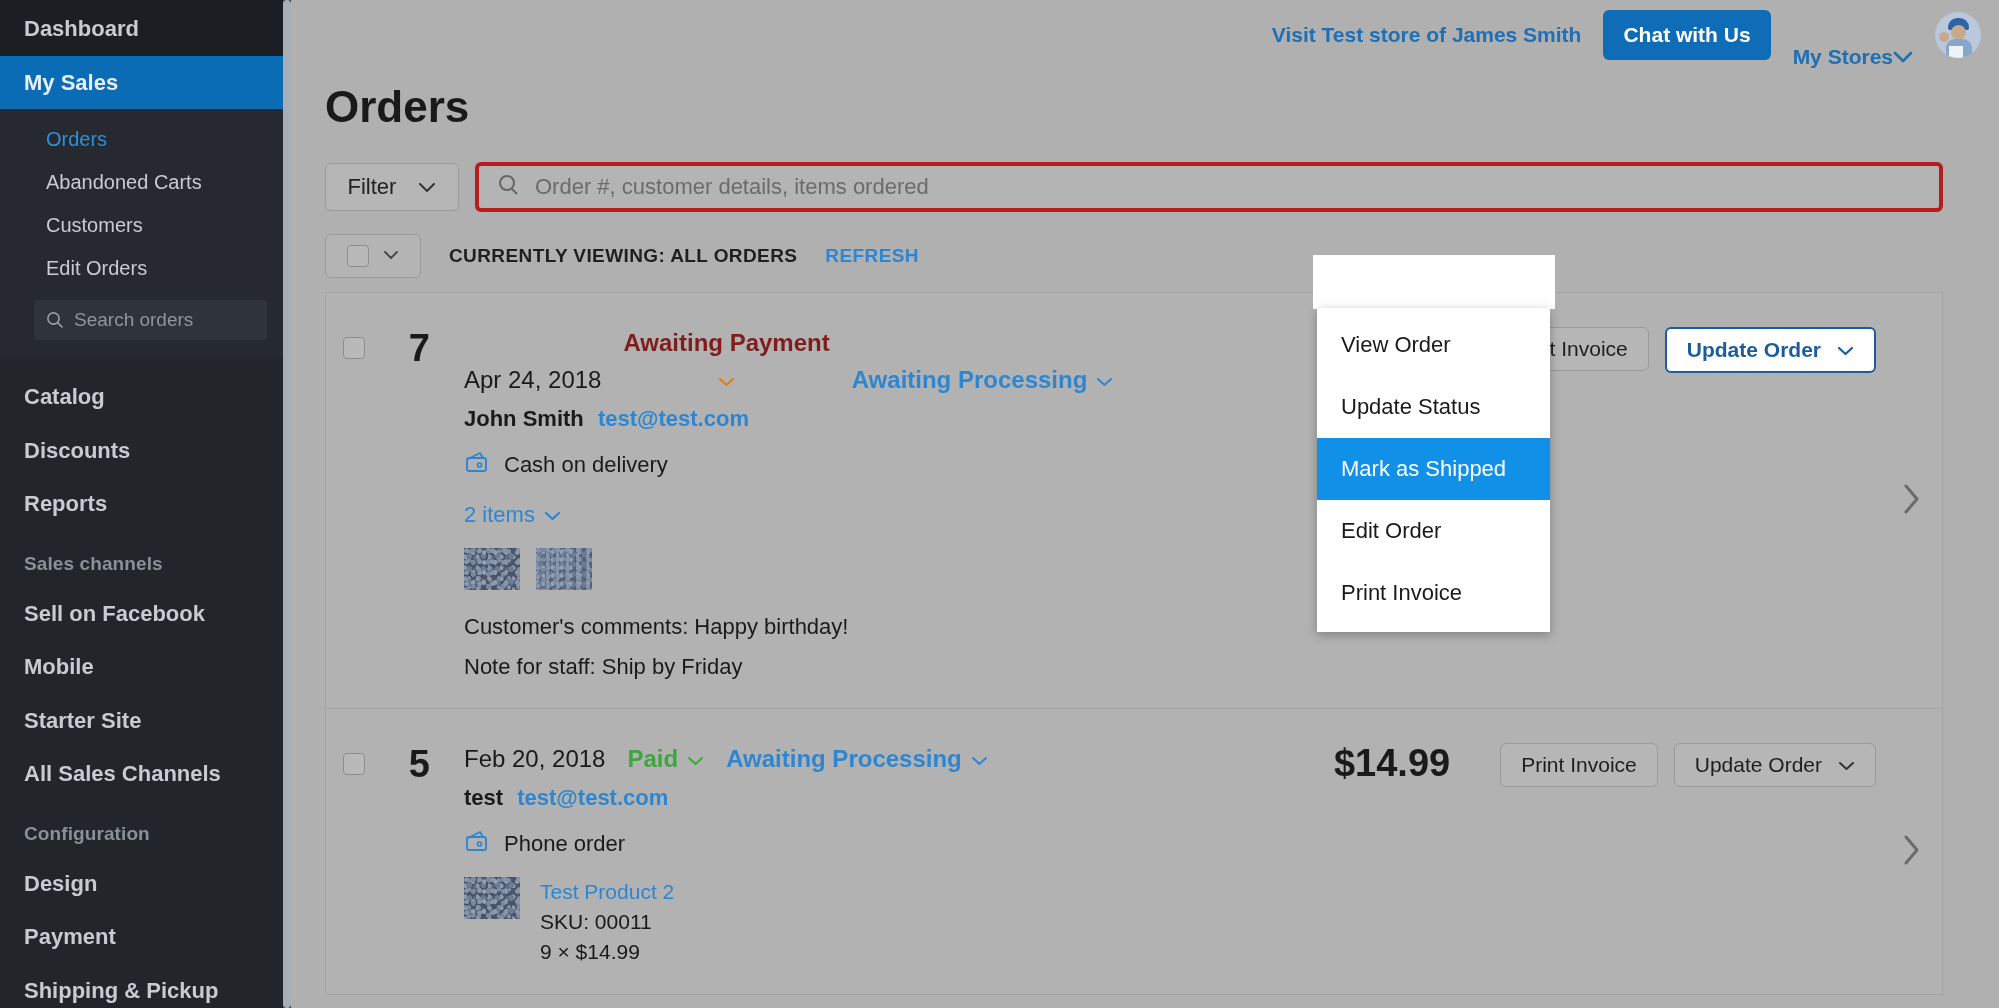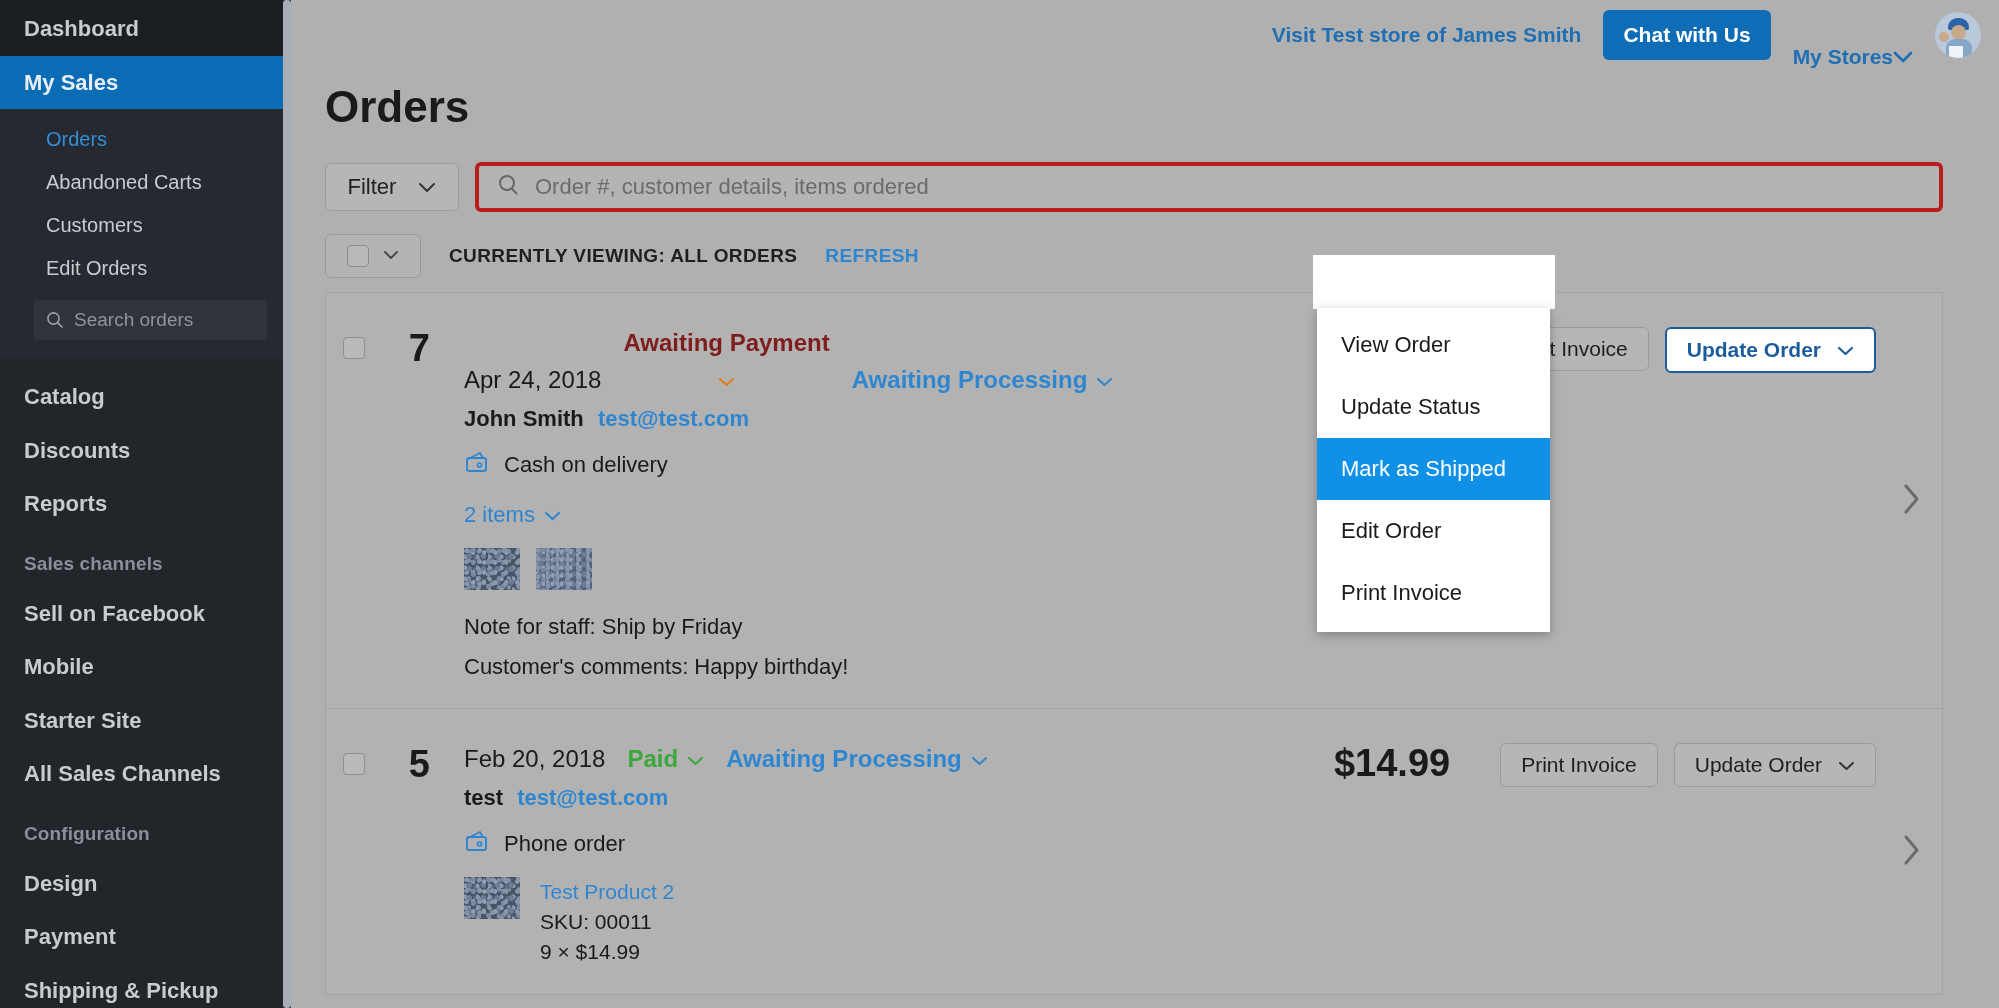--- a/index.html
+++ b/index.html
@@ -445,22 +445,22 @@
                   <path d="M2 2 L8.5 8 L15 2" fill="none" stroke="#2f86d0" stroke-width="2.2" stroke-linecap="round" stroke-linejoin="round"></path>
                 </svg>
             </span>
           </div>
 
           <div class="thumbs">
             <div class="thumb-img"></div>
             <div class="thumb-img v2"></div>
           </div>
 
+          <div class="o-note">Customer's comments: Happy birthday!</div>
           <div class="o-note">Note for staff: Ship by Friday</div>
-          <div class="o-note">Customer's comments: Happy birthday!</div>
         </div>
 
         <div class="o-right">
           <span class="o-total">$27.95</span>
           <button class="btn-ghost">Print Invoice</button>
           <div class="btn-update-open">
             <span>Update Order</span>
             <span class="chev">
               <svg width="17" height="11" viewBox="0 0 17 11">
                   <path d="M2 2 L8.5 8 L15 2" fill="none" stroke="#1b5c9e" stroke-width="2.2" stroke-linecap="round" stroke-linejoin="round"></path>

